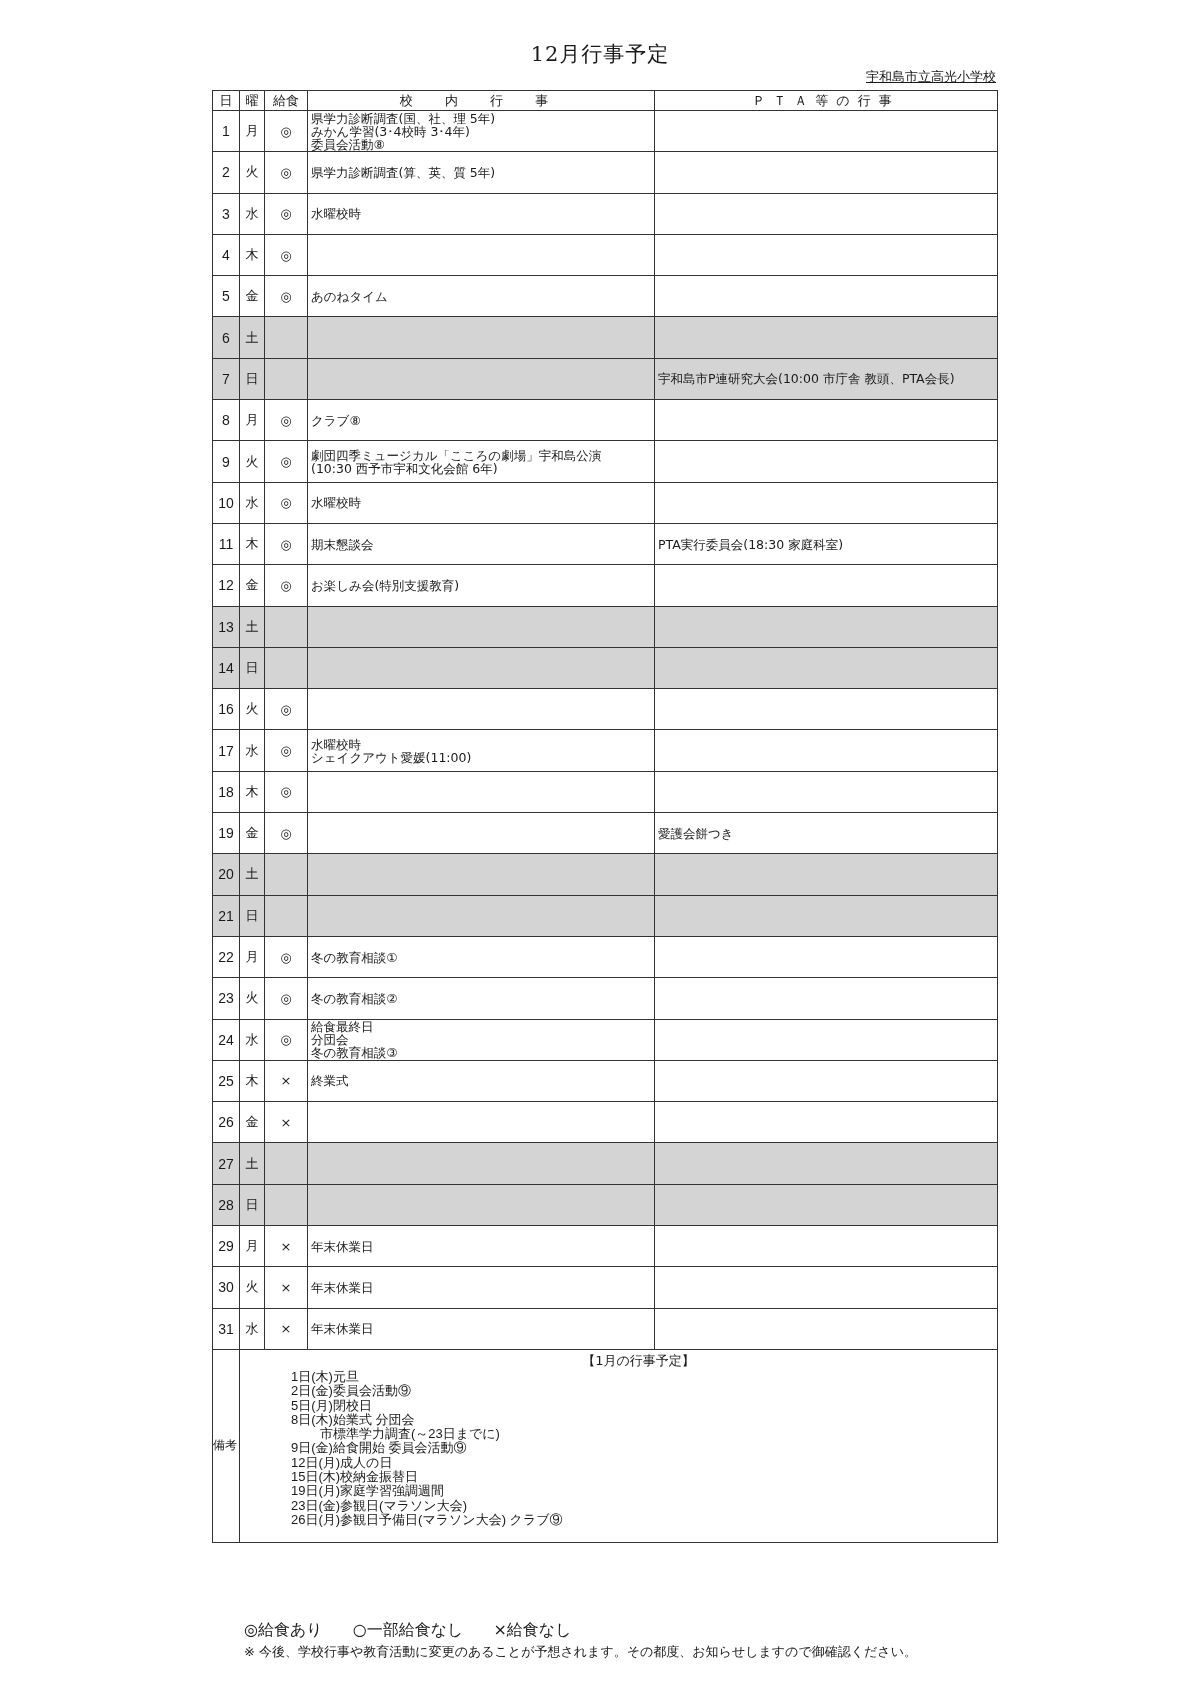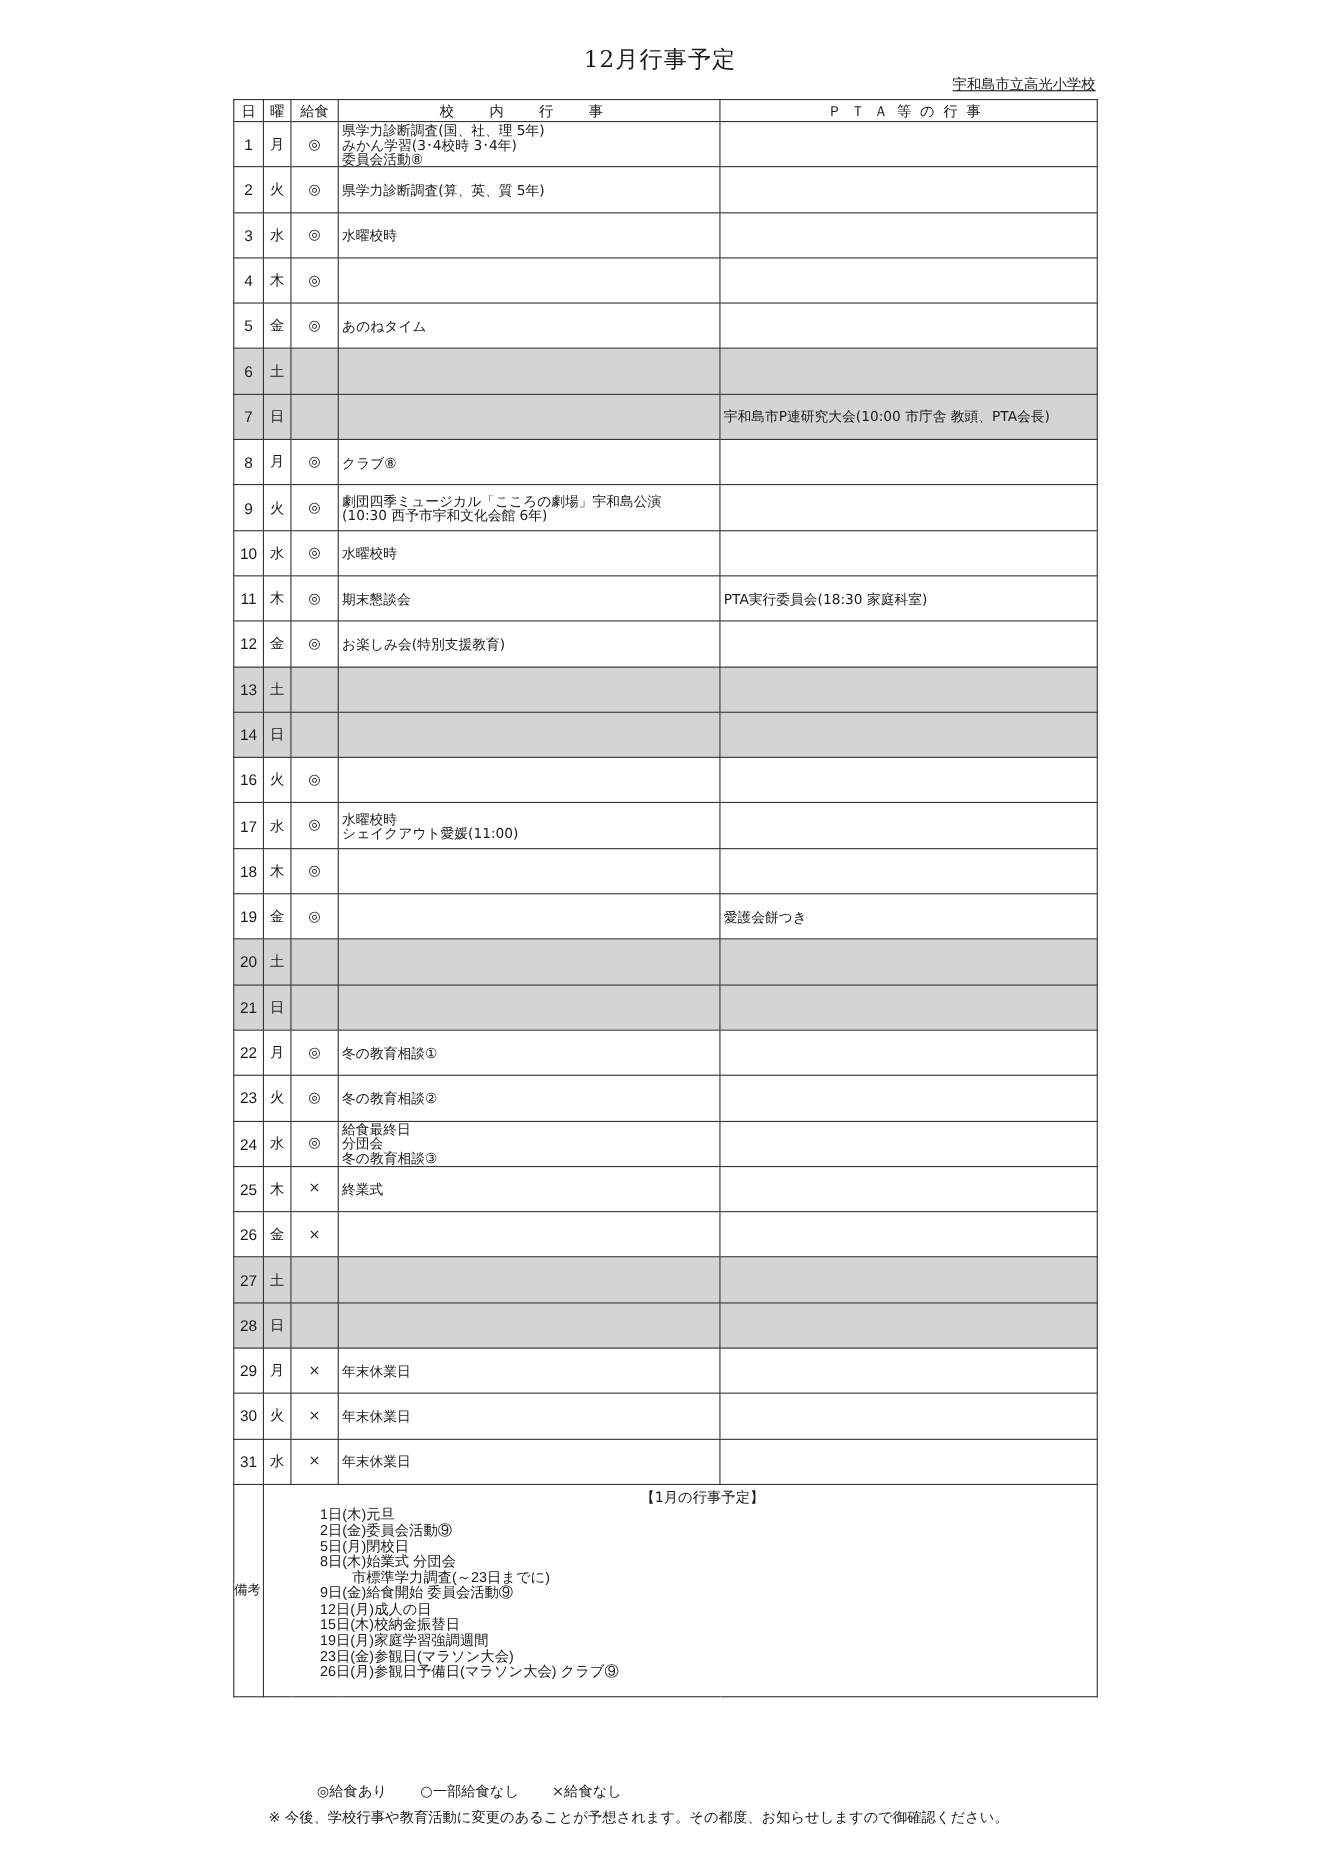--- a/index.html
+++ b/index.html
@@ -13,21 +13,21 @@
   th.h-school { letter-spacing:14px; }
   table.sched tr.day td { height:40.3px; font-size:13px; }
   td.c-day { text-align:center; font-family:"Liberation Sans", sans-serif; font-size:14px !important; }
   td.c-dow, td.c-meal { text-align:center; }
   td.c-evt, td.c-pta { padding-left:3px !important; vertical-align:middle; line-height:13px; white-space:pre-line; font-size:12.5px !important; }
   tr.weekend td { background:#d4d4d4; }
   td.rem-label { font-size:12px; text-align:left; vertical-align:middle; writing-mode:horizontal-tb; }
   td.rem-body { height:192px; vertical-align:top; position:relative; font-size:13px; }
   .rem-title { text-align:center; margin-top:2px; padding-left:40px; }
   .rem-list { margin-left:51px; line-height:14.3px; white-space:pre; font-family:"Liberation Sans", sans-serif; }
-  .legend { position:absolute; left:244px; top:1620px; font-size:13px; word-spacing:30px;margin-left:44px; }
+  .legend { position:absolute; left:244px; top:1620px; font-size:16px; word-spacing:30px; }
   .legend span { margin-right:30px; }
   .note { position:absolute; left:244px; top:1643px; font-size:13px; }
 </style>
 </head>
 <body>
 
 <div class="title">12月行事予定</div>
 <div class="school">宇和島市立高光小学校</div>
 
 <table class="sched">

